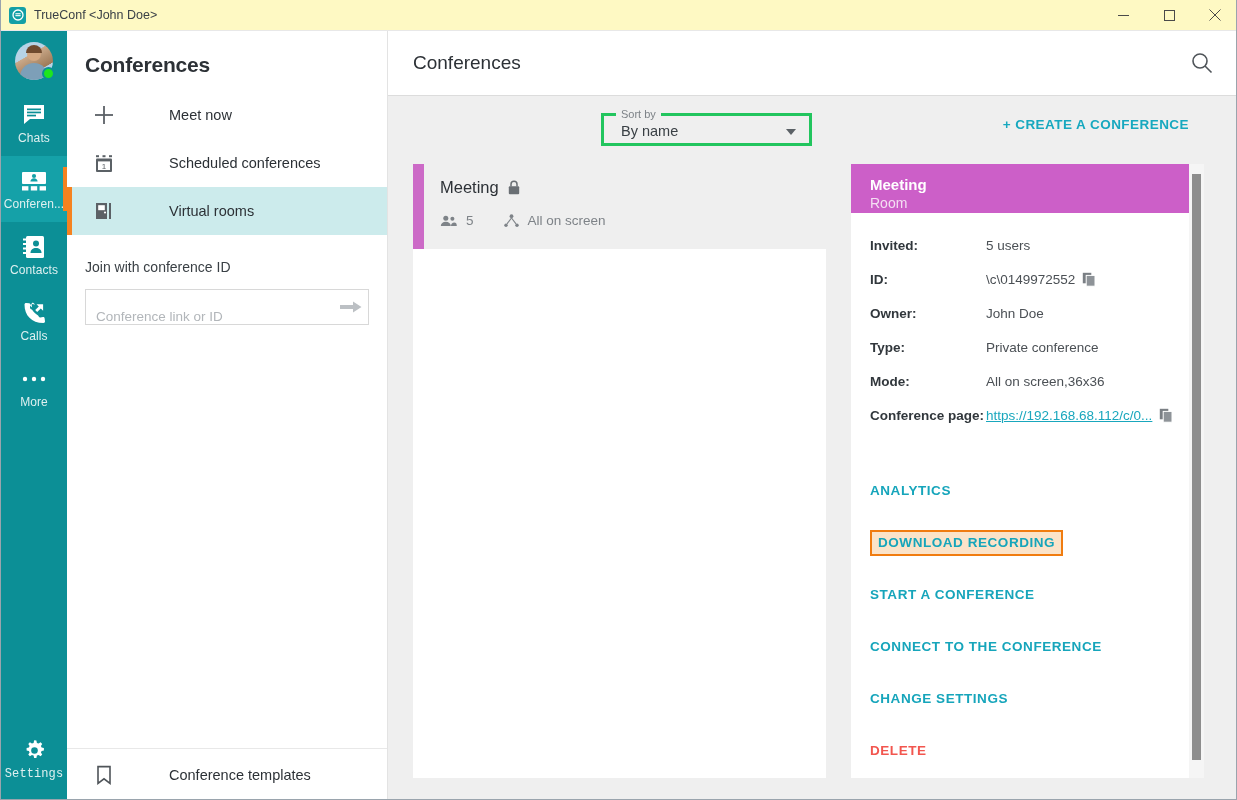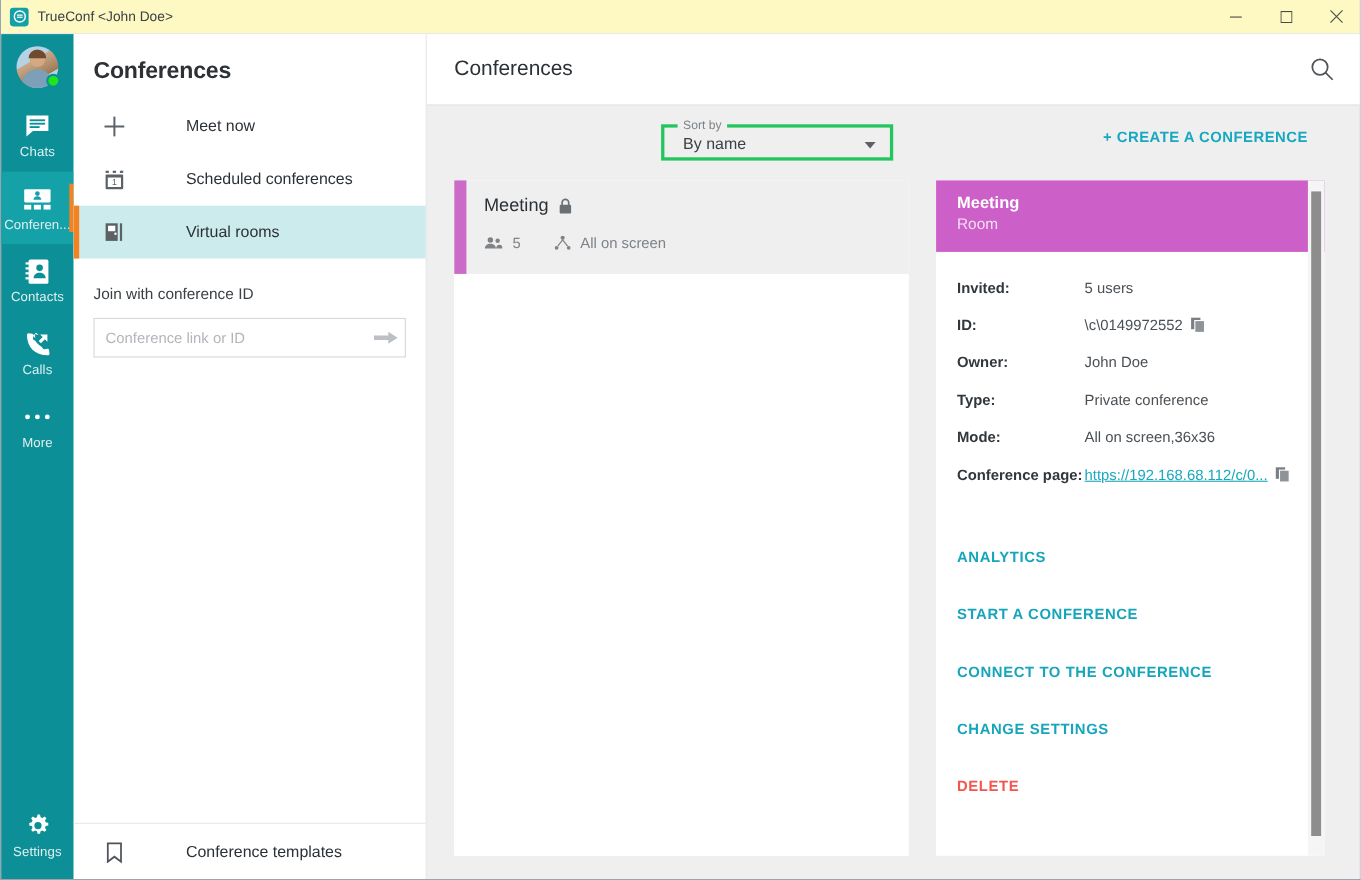--- a/index.html
+++ b/index.html
@@ -100,21 +100,21 @@
     height: 26px; display: flex; align-items: center; justify-content: center;
     margin-bottom: 3px;
   }
   .rail-icon svg { display: block; }
   .rail-label {
     font-size: 12px; color: #dff0f0; letter-spacing: 0.1px;
     max-width: 64px; overflow: hidden; white-space: nowrap;
     text-align: center;
   }
   .rail-spacer { flex: 1; }
-  .rail-item.bottom { margin-bottom: 8px; }
+  .rail-item.bottom { margin-bottom: 8px; font-family: Liberation Mono, monospace; }
 
   
   .panel {
     position: absolute; top: 31px; left: 66px;
     width: 321px; height: 769px;
     background: #ffffff;
     border-right: 1px solid #e3e3e3;
   }
   .panel-title {
     padding: 22px 0 0 18px;
@@ -140,21 +140,21 @@
   .menu-label { font-size: 14.5px; color: #2c3136; margin-left: 32px; }
 
   .join-label {
     padding: 24px 0 0 18px;
     font-size: 14px; color: #3a4045;
   }
   .join-box {
     margin: 14px 18px 0 18px;
     height: 36px; border: 1px solid #d8d8d8;
     background: #fff;
-    display: flex; align-items: center;
+    display: flex; align-items: flex-end;
   }
   .join-input {
     flex: 1; border: none; outline: none;
     font-family: "Liberation Sans", sans-serif;
     font-size: 13.5px; color: #2c3136;
     padding: 0 10px; background: transparent;
   }
   .join-input::placeholder { color: #b2b6ba; }
   .join-arrow {
     width: 34px; height: 34px;
@@ -624,20 +624,23 @@
                   <rect x="0.8" y="0.8" width="8.5" height="10.5" fill="#7a7f84"></rect>
                   <rect x="4.2" y="3.4" width="8.8" height="10.8" fill="#8e9398" stroke="#fff" stroke-width="1"></rect>
                 </svg>
               </span>
             </span>
           </div>
         </div>
 
         <div class="actions">
           <span class="action">ANALYTICS</span>
+          <div class="action-wrap-dl">
+            <span class="action highlight">DOWNLOAD RECORDING</span>
+          </div>
           <span class="action">START A CONFERENCE</span>
           <span class="action">CONNECT TO THE CONFERENCE</span>
           <span class="action">CHANGE SETTINGS</span>
           <span class="action delete">DELETE</span>
         </div>
 
         <div class="vscroll-track">
           <div class="vscroll-thumb"></div>
         </div>
       </div>

